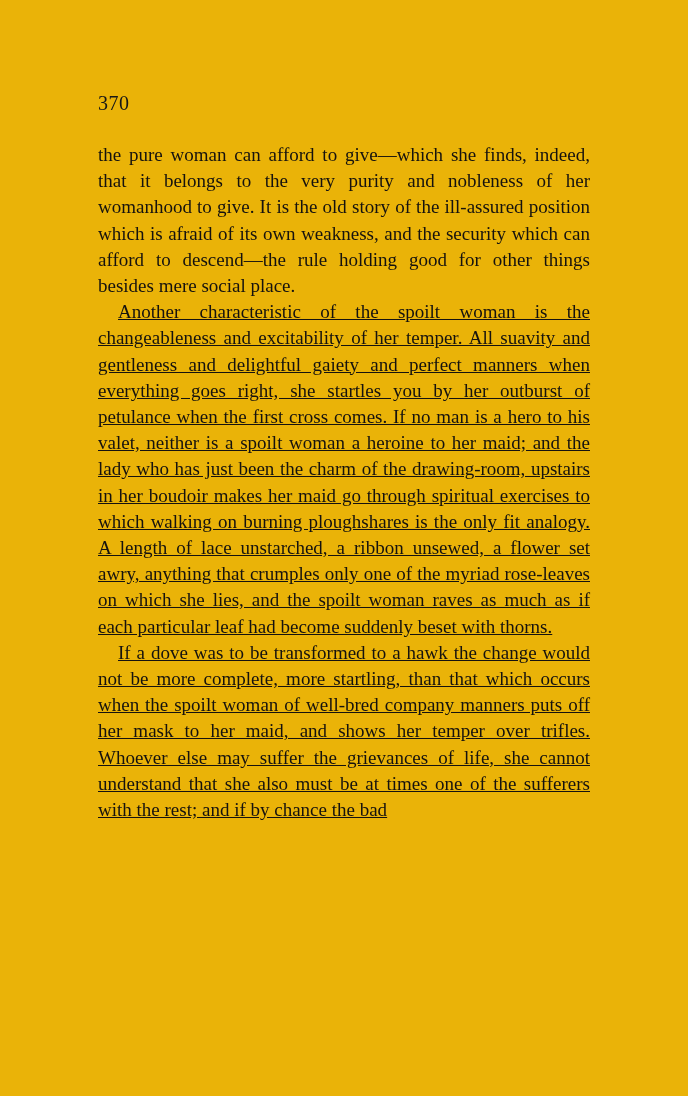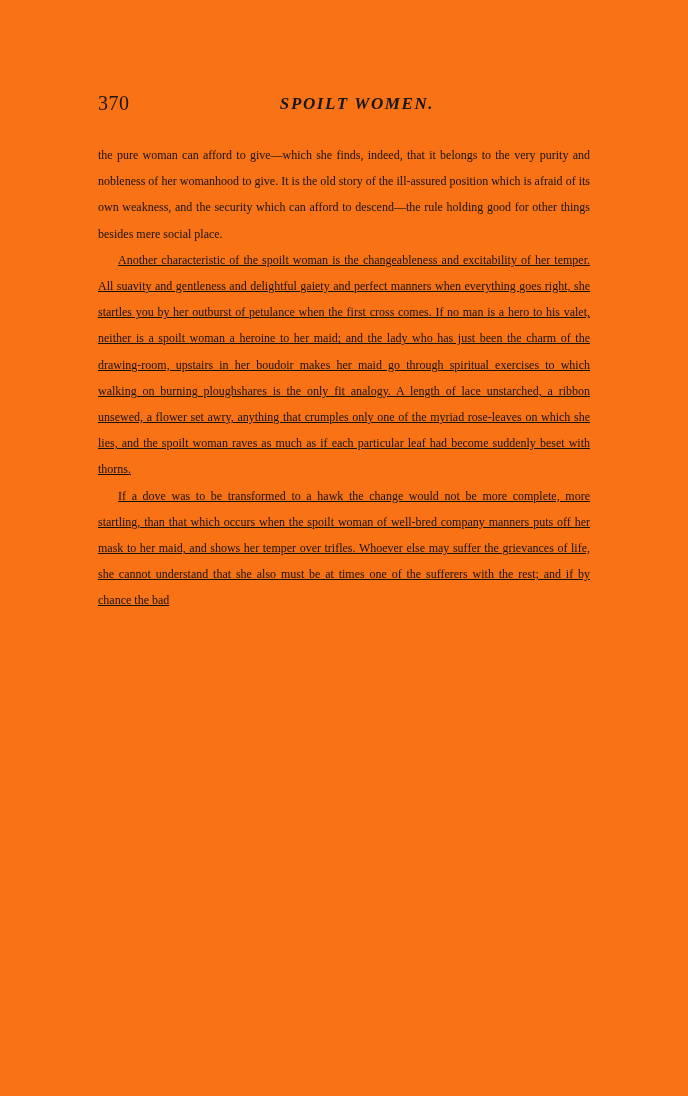--- a/index.html
+++ b/index.html
@@ -12,21 +12,21 @@
     background: #ffffff;
     font-family: "Liberation Serif", serif;
     color: #1a1a1a;
   }
   .page {
     position: relative;
     width: 688px;
     height: 1096px;
     box-sizing: border-box;
     padding: 92px 98px 0 98px;
-    background: #f97316;
+    background: #eab308;
   }
   .running-head {
     position: relative;
     height: 34px;
     margin-bottom: 16px;
   }
   .folio {
     position: absolute;
     left: 0;
     top: 0;
@@ -42,21 +42,21 @@
     text-align: center;
     font-style: italic;
     font-weight: bold;
     font-size: 17px;
     letter-spacing: 1.6px;
     color: #171717;
     padding-left: 26px;
   }
   .body-text p {
     margin: 0;
-    font-size: 12px;
+    font-size: 19px;
     line-height: 26.2px;
     text-align: justify;
     text-justify: inter-word;
     color: #15120f;
     hyphens: none;
   }
   .body-text p.indent {
     text-indent: 20px;
     text-decoration: underline;
   }
@@ -64,21 +64,20 @@
     margin-top: 0;
   }
 </style>
 </head>
 <body>
 
 <div class="page">
 
   <div class="running-head">
     <div class="folio">370</div>
-    <div class="head-title">SPOILT WOMEN.</div>
   </div>
 
   <div class="body-text">
     <p>the pure woman can afford to give—which she finds, indeed, that it belongs to the very purity and nobleness of her womanhood to give. It is the old story of the ill-assured position which is afraid of its own weakness, and the security which can afford to descend—the rule holding good for other things besides mere social place.</p>
     <p class="indent">Another characteristic of the spoilt woman is the changeableness and excitability of her temper. All suavity and gentleness and delightful gaiety and perfect manners when everything goes right, she startles you by her outburst of petulance when the first cross comes. If no man is a hero to his valet, neither is a spoilt woman a heroine to her maid; and the lady who has just been the charm of the drawing-room, upstairs in her boudoir makes her maid go through spiritual exercises to which walking on burning ploughshares is the only fit analogy. A length of lace unstarched, a ribbon unsewed, a flower set awry, anything that crumples only one of the myriad rose-leaves on which she lies, and the spoilt woman raves as much as if each particular leaf had become suddenly beset with thorns.</p>
     <p class="indent">If a dove was to be transformed to a hawk the change would not be more complete, more startling, than that which occurs when the spoilt woman of well-bred company manners puts off her mask to her maid, and shows her temper over trifles. Whoever else may suffer the grievances of life, she cannot understand that she also must be at times one of the sufferers with the rest; and if by chance the bad</p>
   </div>
 
 </div>
 

